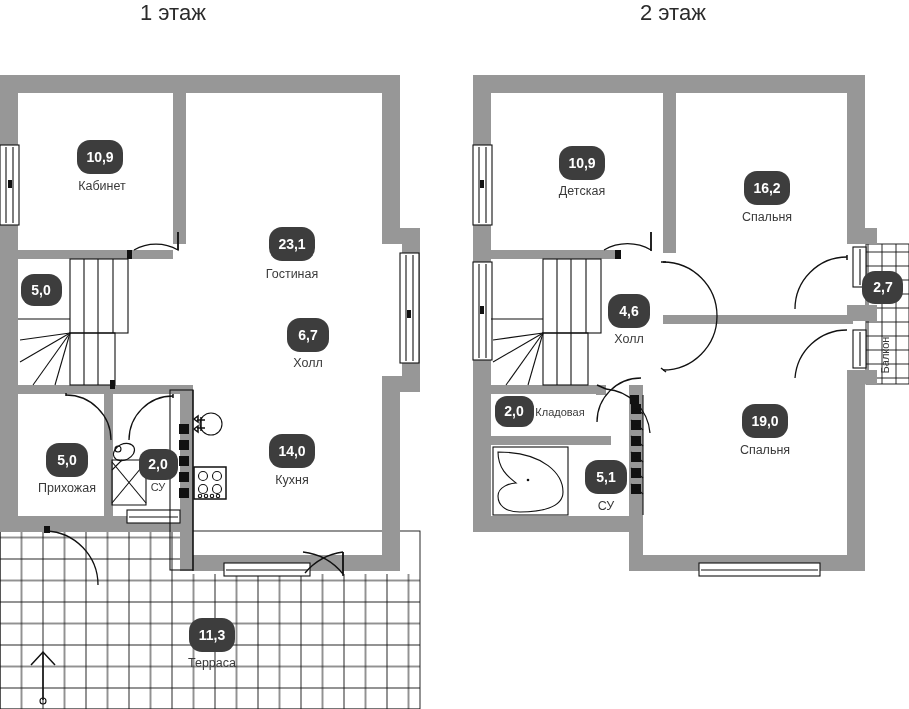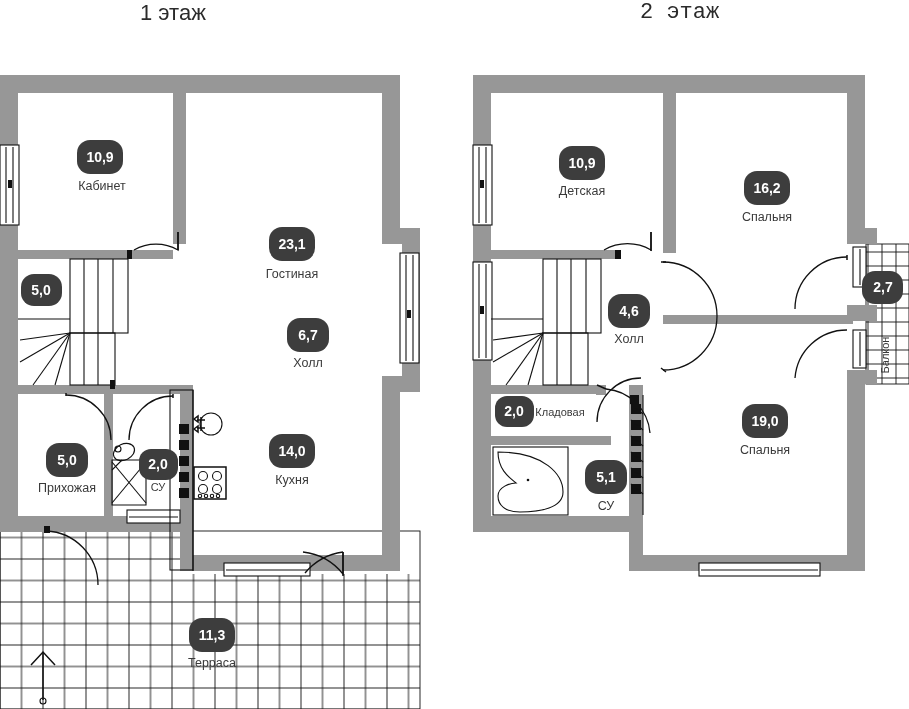--- a/index.html
+++ b/index.html
@@ -1,20 +1,20 @@
 <!DOCTYPE html>
 <html><head>
 <meta charset="utf-8">
 <style>
   html,body{margin:0;padding:0;background:#fff;}
   body{width:909px;height:709px;font-family:"Liberation Sans",sans-serif;color:#2f2f2f;overflow:hidden;}
   #stage{position:relative;width:909px;height:709px;}
   .floor-title{position:absolute;font-size:22px;font-weight:400;color:#2b2b2b;white-space:nowrap;}
   #title-f1{left:140px;top:0px;}
-  #title-f2{left:640px;top:0px;font-family:Liberation Mono, monospace;}
+  #title-f2{left:640px;top:0px;}
   svg.plan{position:absolute;left:0;top:0;}
   .badge-g .bg{fill:#3d3d3d;}
   .badge-g .num{fill:#ffffff;font-size:14px;font-weight:700;text-anchor:middle;dominant-baseline:middle;font-family:"Liberation Sans",sans-serif;}
   .rmlabel{fill:#3a3a3a;font-size:12.5px;text-anchor:middle;font-family:"Liberation Sans",sans-serif;}
   .rmlabel.sm{font-size:11px;}
   .wall{fill:#979797;}
   .thin{fill:none;stroke:#111;stroke-width:1.1;}
   .thin2{fill:none;stroke:#111;stroke-width:1.5;}
   .door{fill:none;stroke:#111;stroke-width:1.3;}
   .grid{fill:none;stroke:#111;stroke-width:0.9;}

